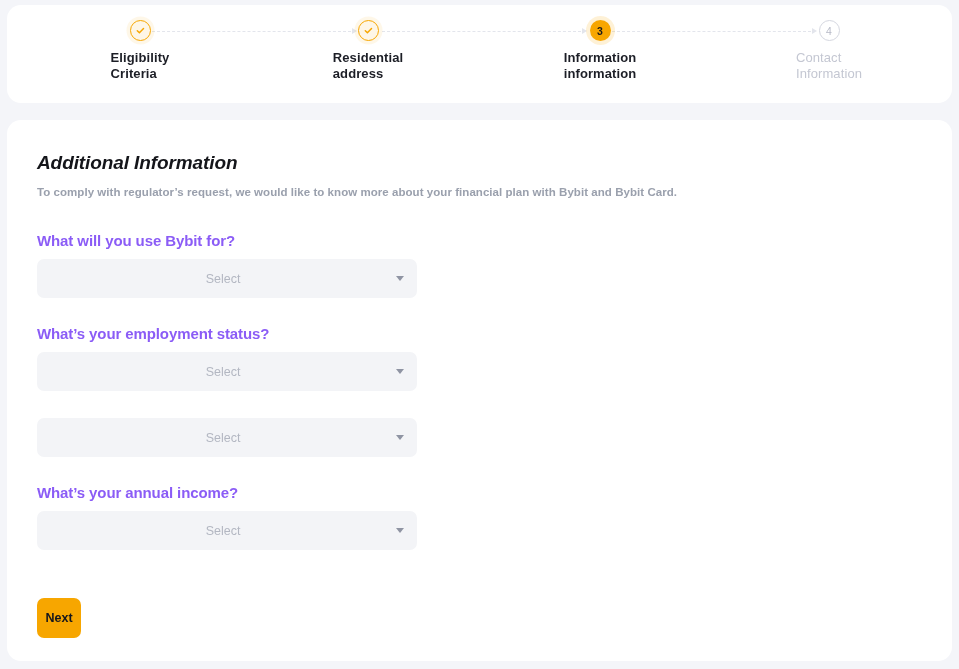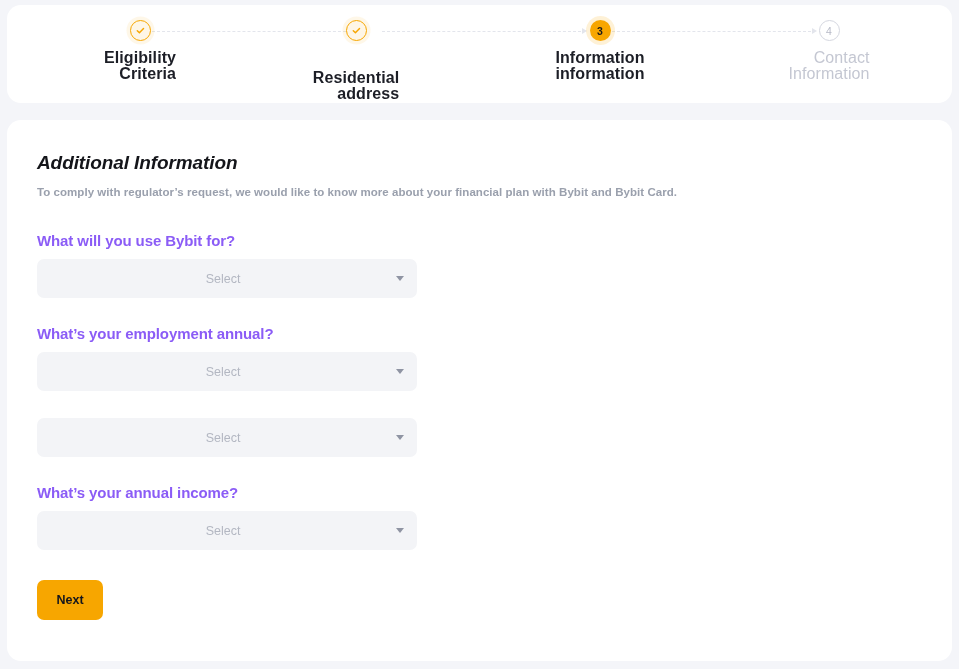--- a/index.html
+++ b/index.html
@@ -38,21 +38,21 @@
   }
   .step {
     position: absolute;
     top: 15px;
     width: 160px;
     display: flex;
     flex-direction: column;
     align-items: center;
   }
   .step-0 { left: 53px; }
-  .step-1 { left: 269px; gap: 20px; }
+  .step-1 { left: 281px; }
   .step-2 { left: 513px; }
   .step-3 { left: 742px; }
 
   .bubble {
     width: 21px;
     height: 21px;
     border-radius: 50%;
     display: flex;
     align-items: center;
     justify-content: center;
@@ -74,22 +74,22 @@
   }
   .bubble.upcoming {
     background: #ffffff;
     border: 1.2px solid #d5d7e0;
     color: #b6b9c6;
     font-weight: normal;
   }
 
   .step-label {
     margin-top: 9px;
-    text-align: right;
-    font-size: 16px;
+    text-align: left;
+    font-size: 13px;
     font-weight: bold;
     line-height: 16px;
     color: #1c1e26;
     letter-spacing: 0.1px;
   }
   .step-label.muted { color: #c4c7d2; font-weight: normal; }
 
   .connector {
     position: absolute;
     top: 25px;
@@ -165,22 +165,22 @@
     color: #b3b7c2;
   }
   .caret {
     width: 0; height: 0;
     border-left: 4.5px solid transparent;
     border-right: 4.5px solid transparent;
     border-top: 5px solid #8f94a3;
   }
 
   .next-btn {
-    margin-top: 30px;
-    width: 66px;
+    margin-top: 48px;
+    width: 44px;
     height: 40px;
     background: #f7a600;
     border: none;
     border-radius: 7px;
     font-family: "Liberation Sans", sans-serif;
     font-size: 12.5px;
     font-weight: bold;
     color: #15161c;
     cursor: pointer;
   }
@@ -255,21 +255,21 @@
 
     <div class="field">
       <div class="field-label">What will you use Bybit for?</div>
       <div class="select">
         <span class="select-value">Select</span>
         <span class="caret"></span>
       </div>
     </div>
 
     <div class="field">
-      <div class="field-label">What’s your employment annual?</div>
+      <div class="field-label">What’s your employment status?</div>
       <div class="select">
         <span class="select-value">Select</span>
         <span class="caret"></span>
       </div>
     </div>
 
     <div class="field">
       <div class="select">
         <span class="select-value">Select</span>
         <span class="caret"></span>

